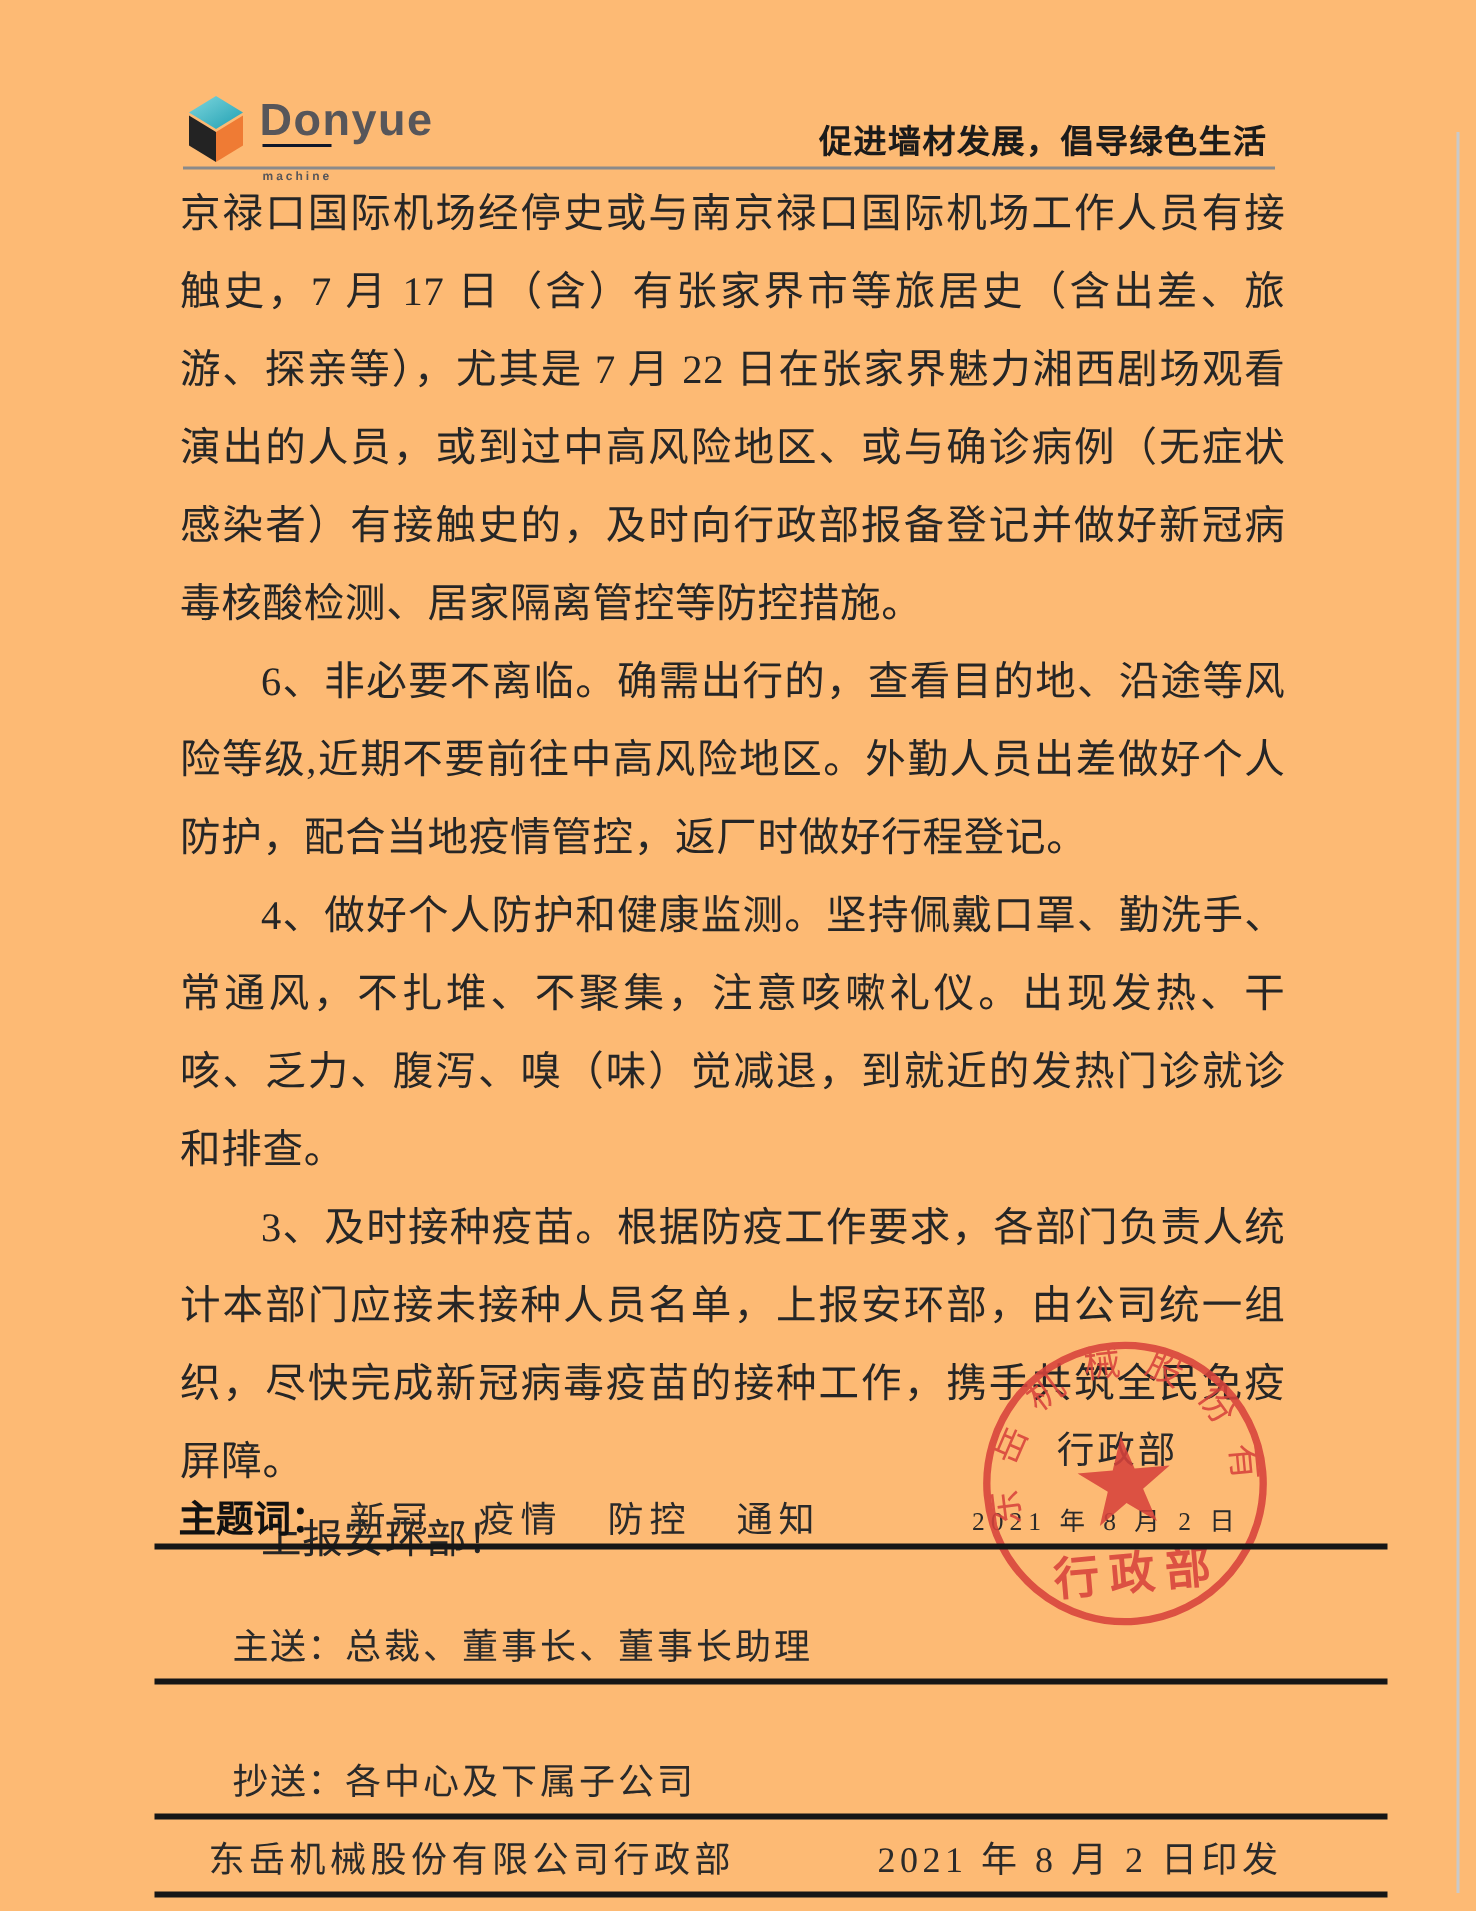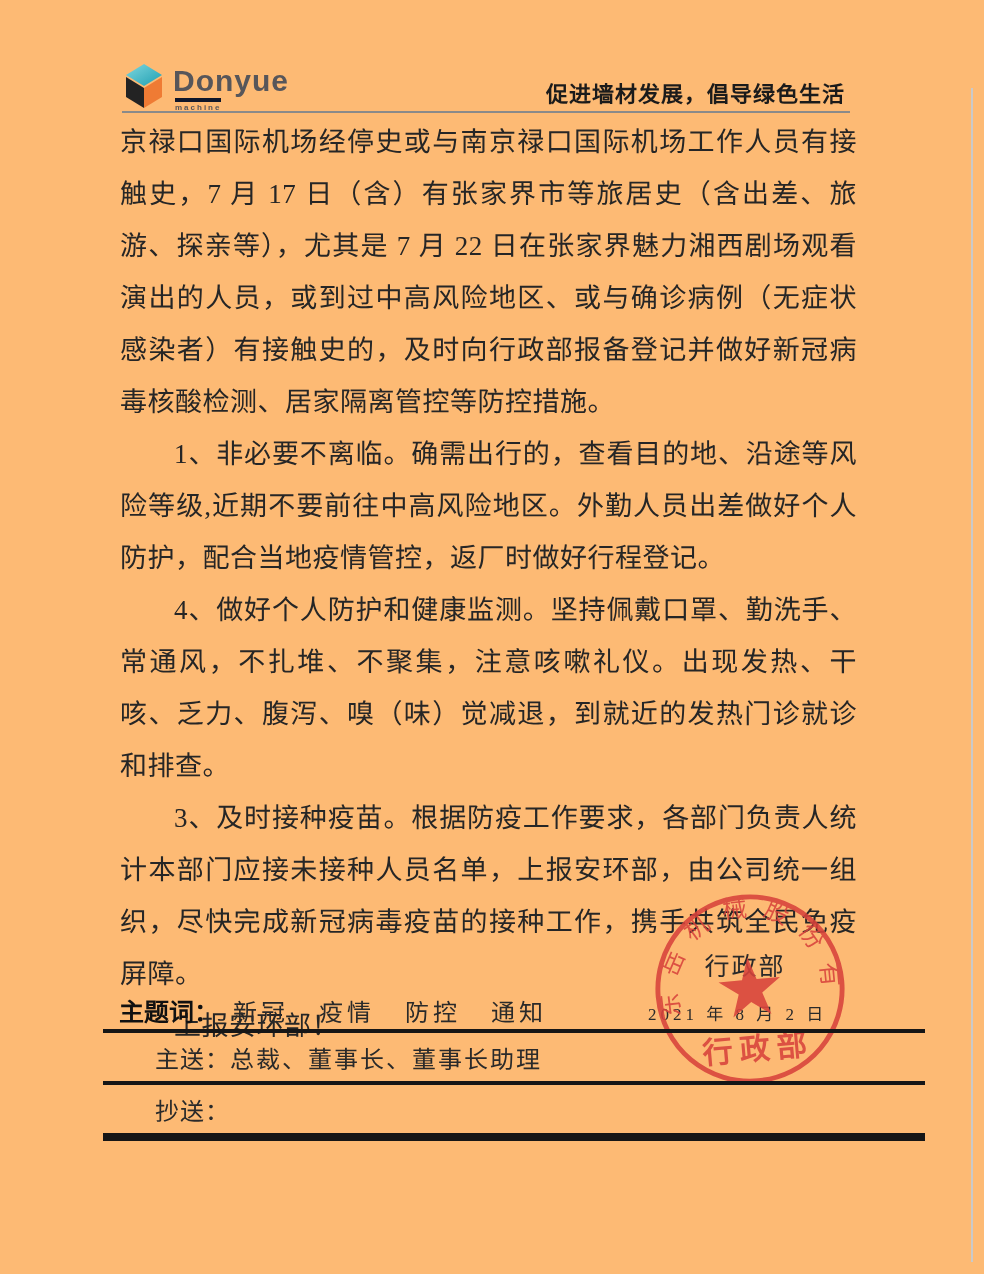--- a/index.html
+++ b/index.html
@@ -20,21 +20,21 @@
   .logo-cube { display:block; }
   .logo-texts { margin-left:9px; margin-top:4px; }
   .logo-word {
     font-family:"Liberation Sans","DejaVu Sans",sans-serif;
     font-weight:bold; font-size:30px; line-height:30px; letter-spacing:1px;
     color:#57565a;
   }
   .logo-sub {
     font-family:"Liberation Sans","DejaVu Sans",sans-serif;
     font-weight:bold; font-size:8px; letter-spacing:2px; color:#57565a;
-    border-top:4px solid #0f172a; display:inline-block; padding-top:1px; margin-left:2px;
+    border-top:2px solid #0f172a; display:inline-block; padding-top:15px; margin-left:2px;
   }
   .slogan {
     position:absolute; right:5px; bottom:4px;
     font-family:"Liberation Sans","DejaVu Sans",sans-serif;
     font-weight:bold; font-size:22px; color:#1b1b1b; letter-spacing:1px;
     white-space:nowrap;
   }
   .header-rule {
     position:absolute; left:122px; top:111px; width:728px; height:2px;
     background:#8a8a8a;
@@ -72,21 +72,21 @@
     font-family:"DejaVu Sans",sans-serif;
   }
   .seal-dept {
     font-size:31px; text-anchor:middle; letter-spacing:7px; font-weight:bold;
     font-family:"Liberation Sans","DejaVu Sans",sans-serif;
   }
   
   .footer { position:absolute; left:103px; top:991px; width:822px; font-size:24px; }
   .f-row { display:flex; align-items:center; }
   .f-row.r1 { height:38px; padding-left:16px; }
-  .f-row.r2, .f-row.r3 { height:48px; padding-left:52px; }
+  .f-row.r2, .f-row.r3 { height:48px; padding-left:52px;margin-top:38px; }
   .f-row.r4 { height:48px; padding-left:36px; justify-content:space-between; }
   .f-line { height:4px; background:#161616; width:100%; }
   .kw-label {
     font-family:"Liberation Sans","DejaVu Sans",sans-serif;
     font-weight:bold; color:#111; font-size:25px; margin-right:14px;
   }
   .kw-item { margin-right:30px; color:#2a2a2a; letter-spacing:4px; }
   .f-label { color:#2a2a2a; letter-spacing:1px; }
   .f-value { color:#2a2a2a; letter-spacing:2px; }
   .issuer { letter-spacing:3px; color:#2a2a2a; }
@@ -119,21 +119,21 @@
         <div class="logo-word">Donyue</div>
         <div class="logo-sub">machine</div>
       </div>
     </div>
     <div class="slogan">促进墙材发展，倡导绿色生活</div>
   </div>
   <div class="header-rule"></div>
 
   <div class="doc-body">
     <p class="para">京禄口国际机场经停史或与南京禄口国际机场工作人员有接触史，7 月 17 日（含）有张家界市等旅居史（含出差、旅游、探亲等），尤其是 7 月 22 日在张家界魅力湘西剧场观看演出的人员，或到过中高风险地区、或与确诊病例（无症状感染者）有接触史的，及时向行政部报备登记并做好新冠病毒核酸检测、居家隔离管控等防控措施。</p>
-    <p class="para indent">1、非必要不离临。确需出行的，查看目的地、沿途等风险等级,近期不要前往中高风险地区。外勤人员出差做好个人防护，配合当地疫情管控，返厂时做好行程登记。</p>
+    <p class="para indent">6、非必要不离临。确需出行的，查看目的地、沿途等风险等级,近期不要前往中高风险地区。外勤人员出差做好个人防护，配合当地疫情管控，返厂时做好行程登记。</p>
     <p class="para indent">4、做好个人防护和健康监测。坚持佩戴口罩、勤洗手、常通风，不扎堆、不聚集，注意咳嗽礼仪。出现发热、干咳、乏力、腹泻、嗅（味）觉减退，到就近的发热门诊就诊和排查。</p>
     <p class="para indent">3、及时接种疫苗。根据防疫工作要求，各部门负责人统计本部门应接未接种人员名单，上报安环部，由公司统一组织，尽快完成新冠病毒疫苗的接种工作，携手共筑全民免疫屏障。</p>
     <p class="para indent last">上报安环部！</p>
   </div>
 
   <div class="sign-dept">行政部</div>
   <div class="sign-date">2021 年 8 月 2 日</div>
 
   <div class="stamp">
     <svg width="196" height="196" viewBox="0 0 200 200">
@@ -156,20 +156,25 @@
       <span class="kw-item">通知</span>
     </div>
     <div class="f-line"></div>
     <div class="f-row r2">
       <span class="f-label">主送：</span>
       <span class="f-value">总裁、董事长、董事长助理</span>
     </div>
     <div class="f-line"></div>
     <div class="f-row r3">
       <span class="f-label">抄送：</span>
+      <span class="f-value">各中心及下属子公司</span>
     </div>
     <div class="f-line"></div>
+    <div class="f-row r4">
+      <span class="issuer">东岳机械股份有限公司行政部</span>
+      <span class="print-date">2021 年 8 月 2 日印发</span>
+    </div>
     <div class="f-line"></div>
   </div>
 
   <div class="page-edge"></div>
 
 </div>
 
 </body></html>

